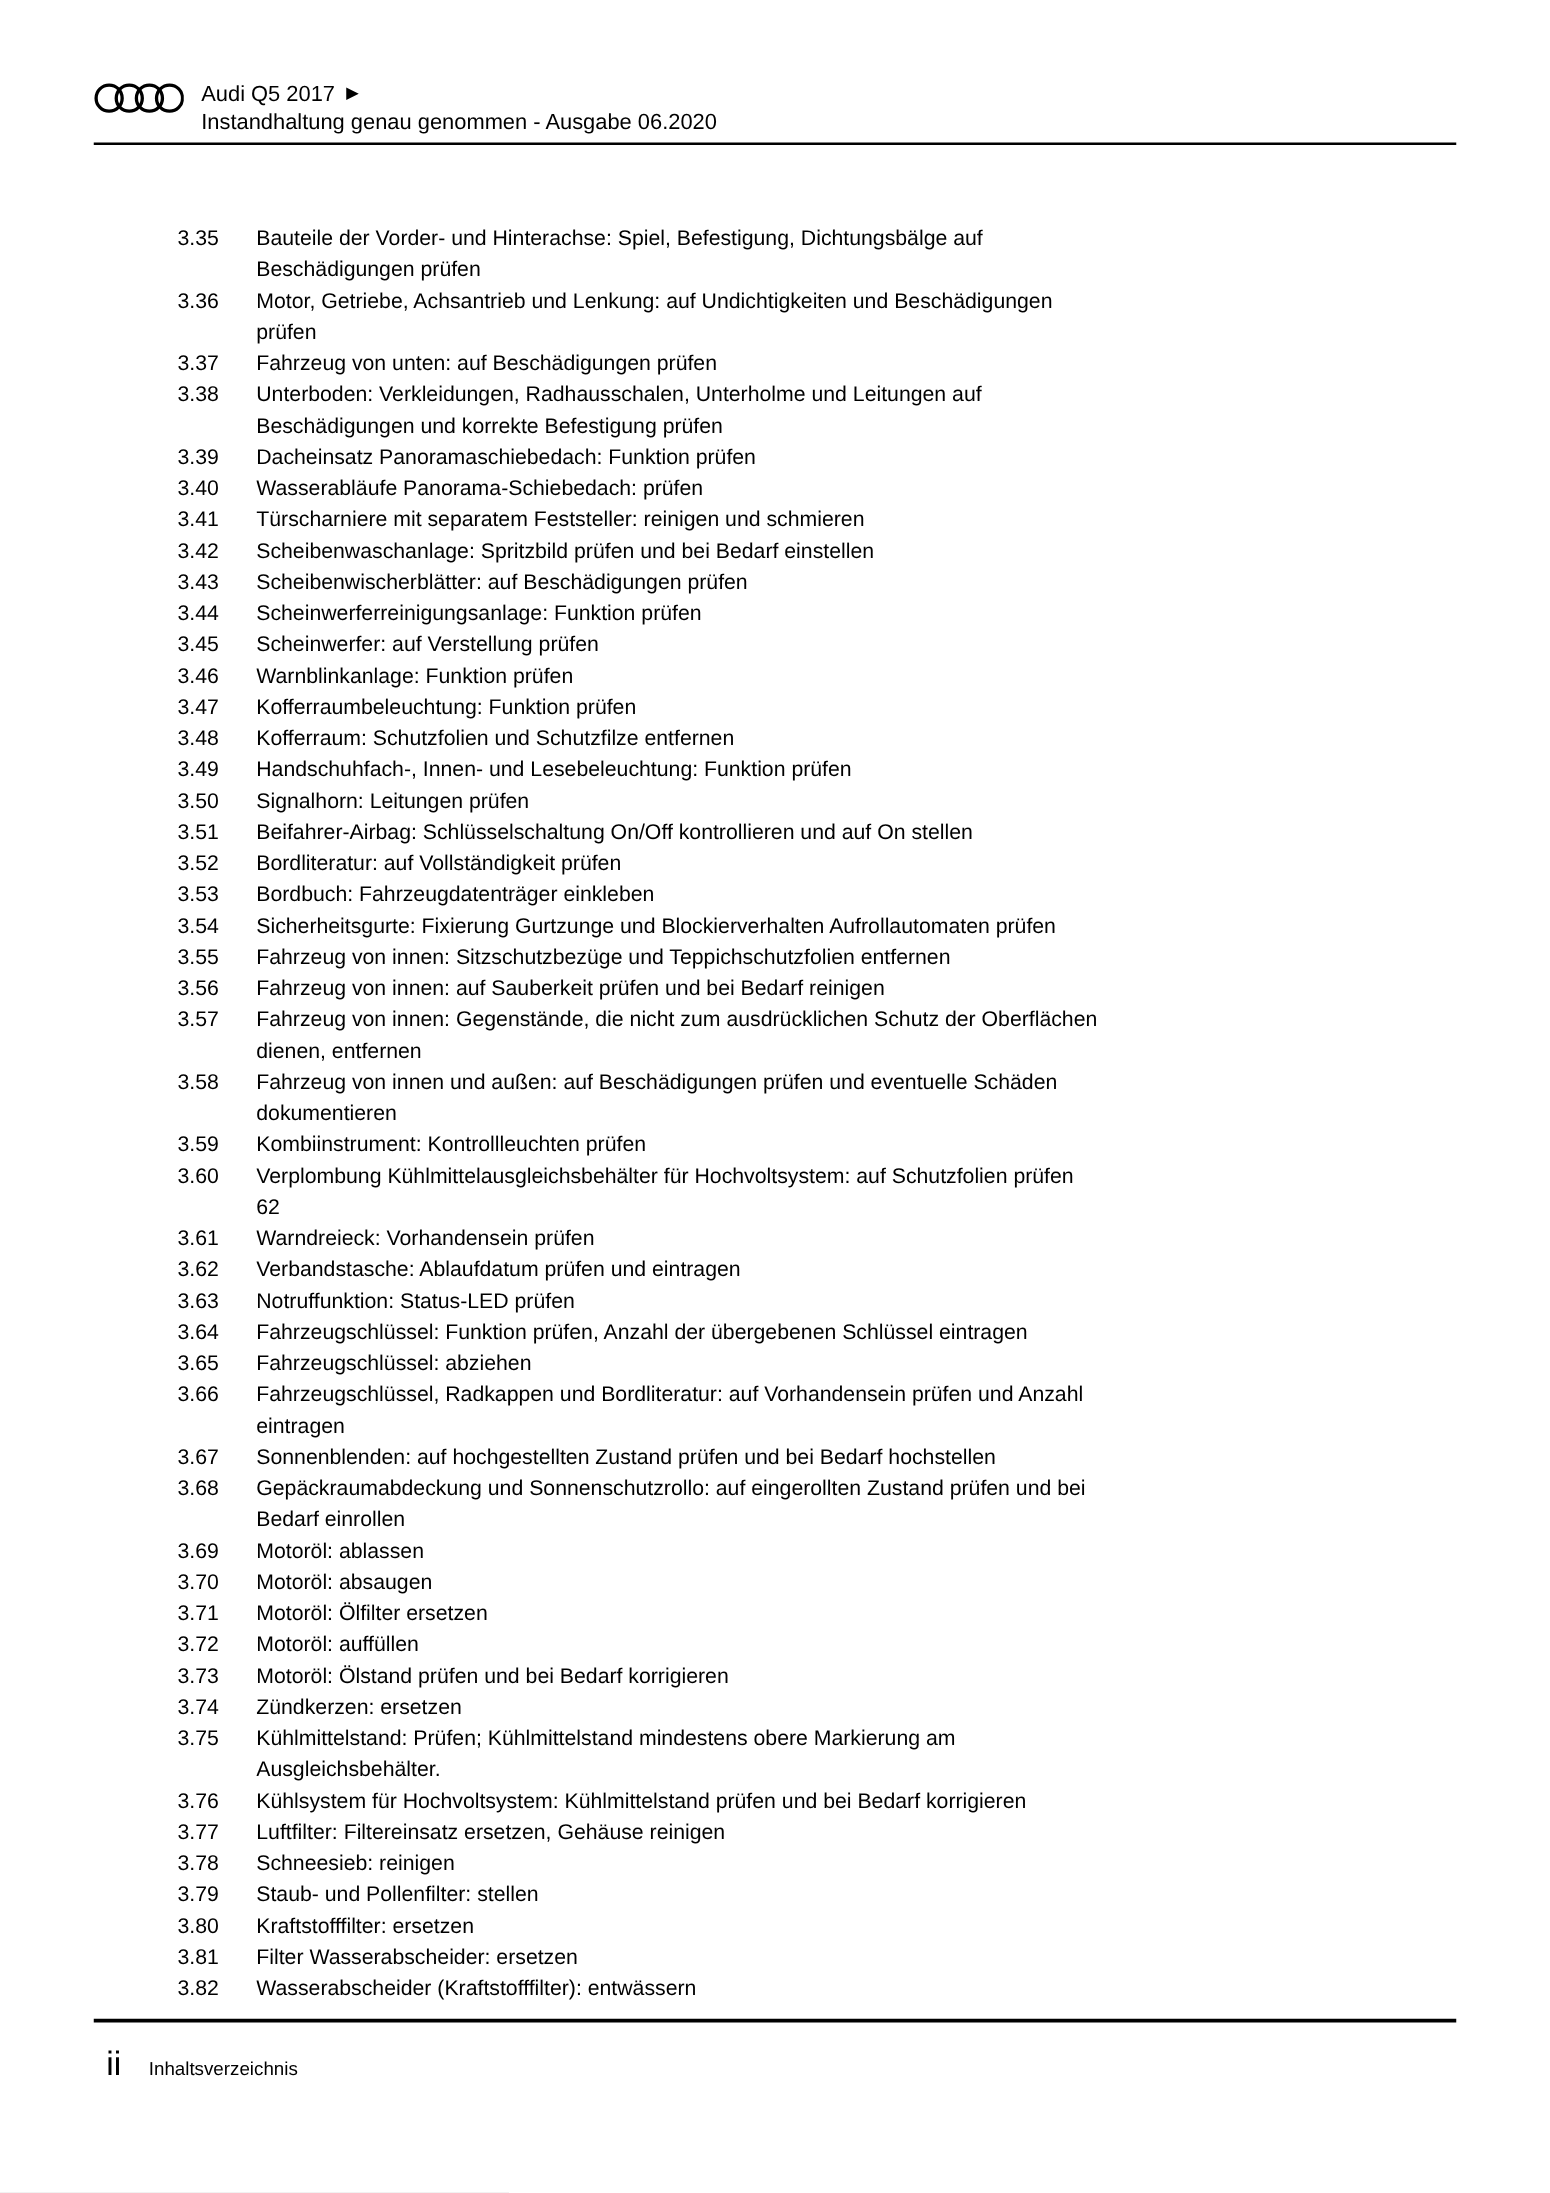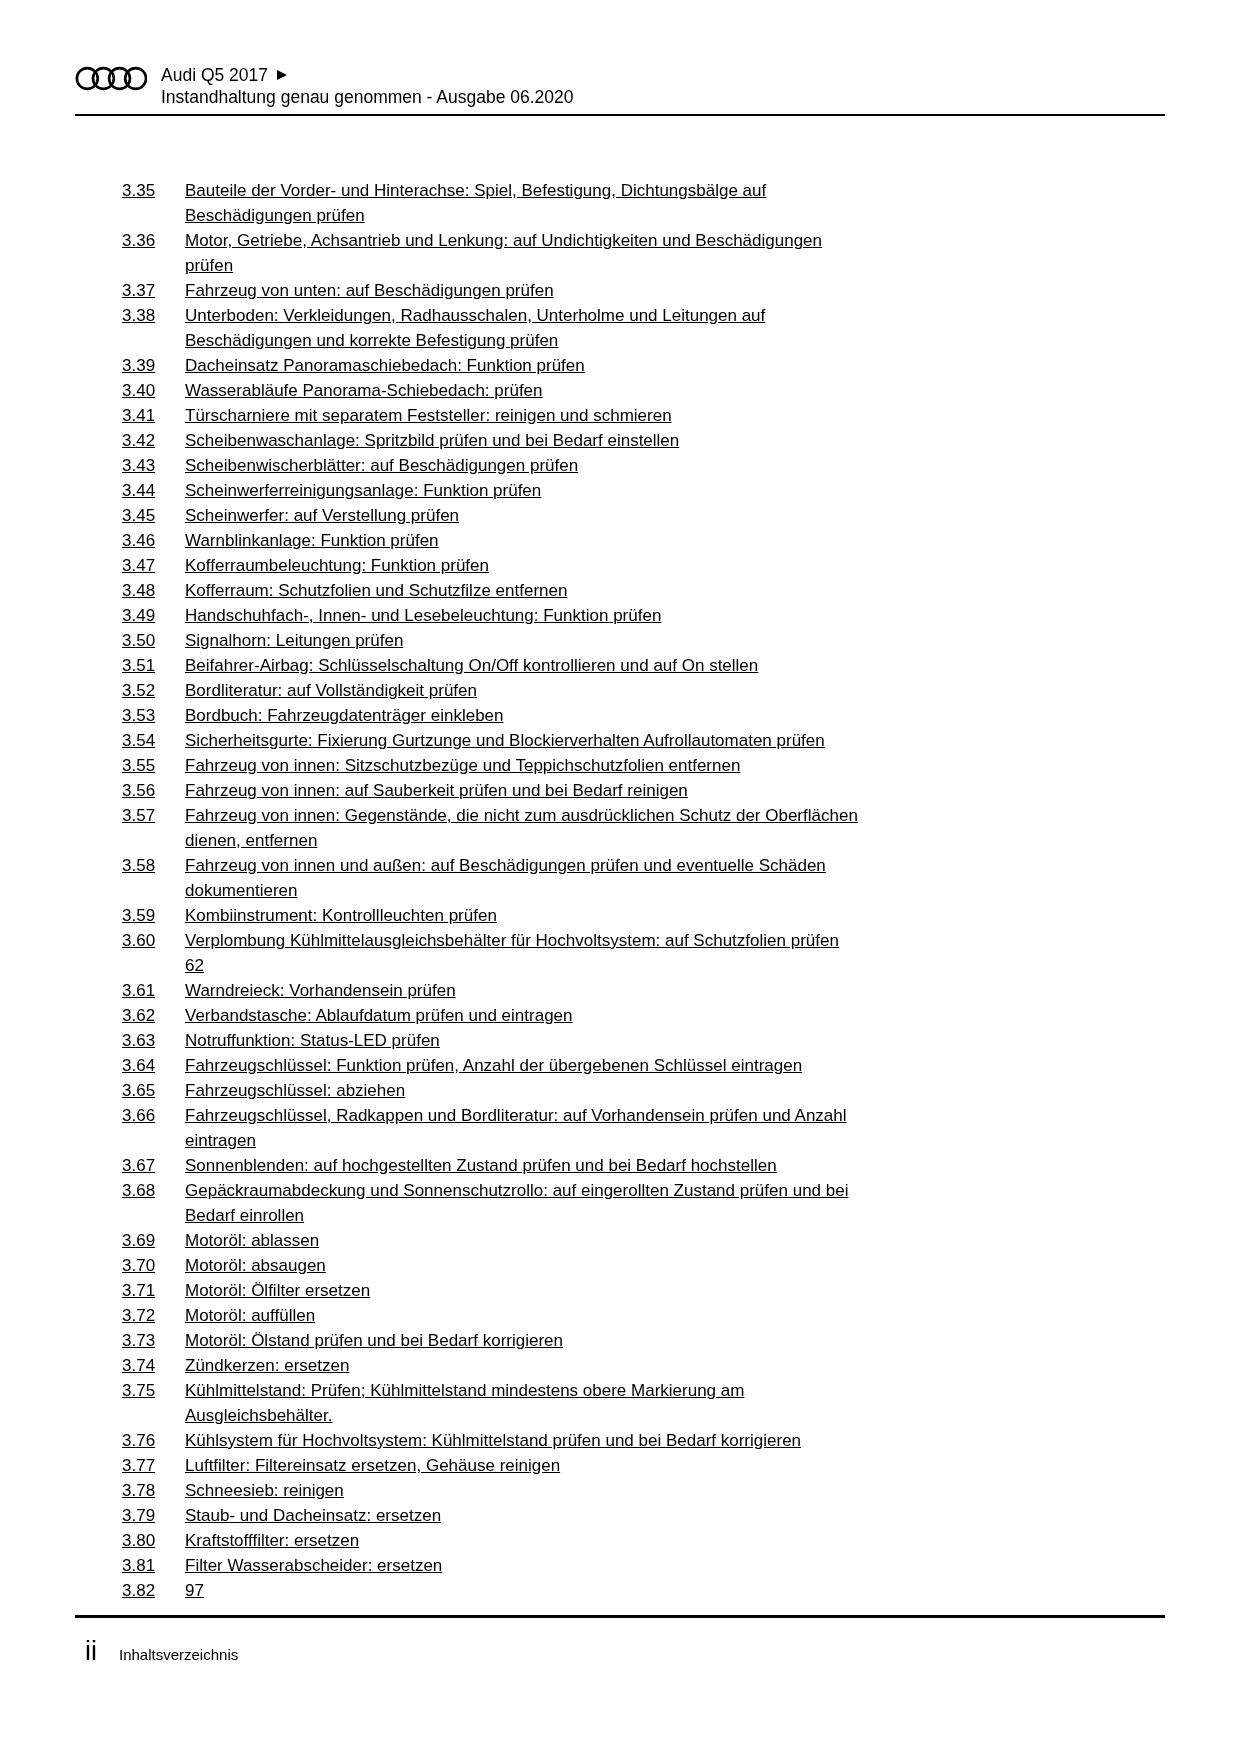--- a/index.html
+++ b/index.html
@@ -19,21 +19,21 @@
   .logo{flex:0 0 auto;margin-top:1px;margin-right:14px;}
   .hdr-text{display:flex;flex-direction:column;font-size:17.5px;line-height:22px;}
   .hdr-line1{display:flex;align-items:center;}
   .arrow{
     display:inline-block;width:0;height:0;margin-left:9px;
     border-top:5px solid transparent;border-bottom:5px solid transparent;
     border-left:10px solid #000;
   }
   .hdr-rule{height:2px;background:#000;margin-top:6px;}
   
-  .toc{margin-left:47px;width:970px;margin-top:62px;font-size:17px;line-height:25px;text-decoration:underline;}
+  .toc{margin-left:67px;width:970px;margin-top:62px;font-size:17px;line-height:25px;}
   .entry{display:flex;align-items:flex-start;}
   .num{flex:0 0 63px;}
   .body{flex:1 1 auto;min-width:0;}
   .line{height:25px;white-space:nowrap;overflow:hidden;}
   .line.last{display:flex;align-items:baseline;flex-direction:column;}
   .txt{flex:0 0 auto;white-space:nowrap;}
   .dots{
     flex:1 1 0;min-width:0;overflow:hidden;white-space:nowrap;
     padding-left:7px;margin-right:14px;letter-spacing:1.5px;
   }
@@ -561,21 +561,21 @@
             <span class="dots"> . . . . . . . . . . . . . . . . . . . . . . . . . . . . . . . . . . . . . . . . . . . . . . . . . . . . . . . . . . . . . . . . . . . . . . . . . . . . . . . . . . . . . . . . . . . . . . . . . . . . . . . . . . . . . . . . . . . . . . . . . . . . . . . . . . . . . . . . . . . . . . . . . . . . . . . . . . . . . . . . . . . . . . . . . . . . . . . . . . . .</span>
             <span class="pg">93</span>
           </div>
         </div>
   </div>
 
   <div class="entry">
     <span class="num">3.79</span>
     <div class="body">
           <div class="line last">
-            <span class="txt">Staub- und Dacheinsatz: ersetzen</span>
+            <span class="txt">Staub- und Pollenfilter: stellen</span>
             <span class="dots"> . . . . . . . . . . . . . . . . . . . . . . . . . . . . . . . . . . . . . . . . . . . . . . . . . . . . . . . . . . . . . . . . . . . . . . . . . . . . . . . . . . . . . . . . . . . . . . . . . . . . . . . . . . . . . . . . . . . . . . . . . . . . . . . . . . . . . . . . . . . . . . . . . . . . . . . . . . . . . . . . . . . . . . . . . . . . . . . . . . . .</span>
             <span class="pg">93</span>
           </div>
         </div>
   </div>
 
   <div class="entry">
     <span class="num">3.80</span>
     <div class="body">
           <div class="line last">
@@ -594,20 +594,21 @@
             <span class="dots"> . . . . . . . . . . . . . . . . . . . . . . . . . . . . . . . . . . . . . . . . . . . . . . . . . . . . . . . . . . . . . . . . . . . . . . . . . . . . . . . . . . . . . . . . . . . . . . . . . . . . . . . . . . . . . . . . . . . . . . . . . . . . . . . . . . . . . . . . . . . . . . . . . . . . . . . . . . . . . . . . . . . . . . . . . . . . . . . . . . . .</span>
             <span class="pg">96</span>
           </div>
         </div>
   </div>
 
   <div class="entry">
     <span class="num">3.82</span>
     <div class="body">
           <div class="line last">
+            <span class="txt">Wasserabscheider (Kraftstofffilter): entwässern</span>
             <span class="dots"> . . . . . . . . . . . . . . . . . . . . . . . . . . . . . . . . . . . . . . . . . . . . . . . . . . . . . . . . . . . . . . . . . . . . . . . . . . . . . . . . . . . . . . . . . . . . . . . . . . . . . . . . . . . . . . . . . . . . . . . . . . . . . . . . . . . . . . . . . . . . . . . . . . . . . . . . . . . . . . . . . . . . . . . . . . . . . . . . . . . .</span>
             <span class="pg">97</span>
           </div>
         </div>
   </div>
 </main>
 
   <footer>
     <div class="ftr-rule"></div>
     <div class="ftr-row">

